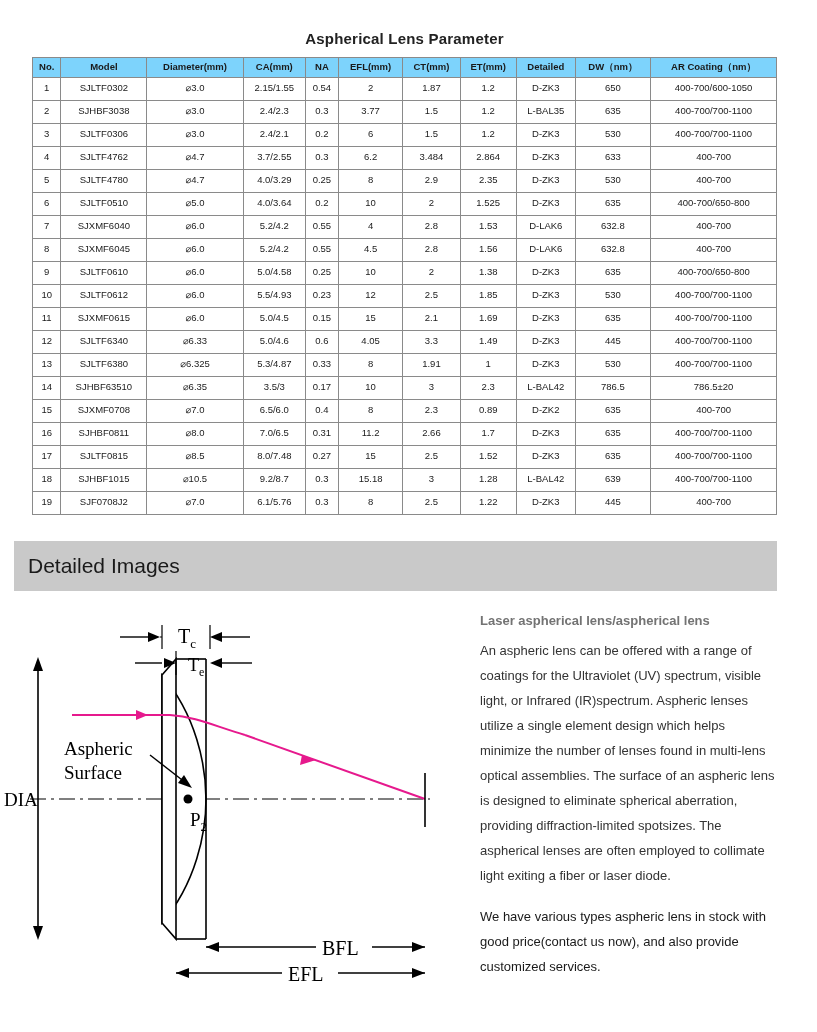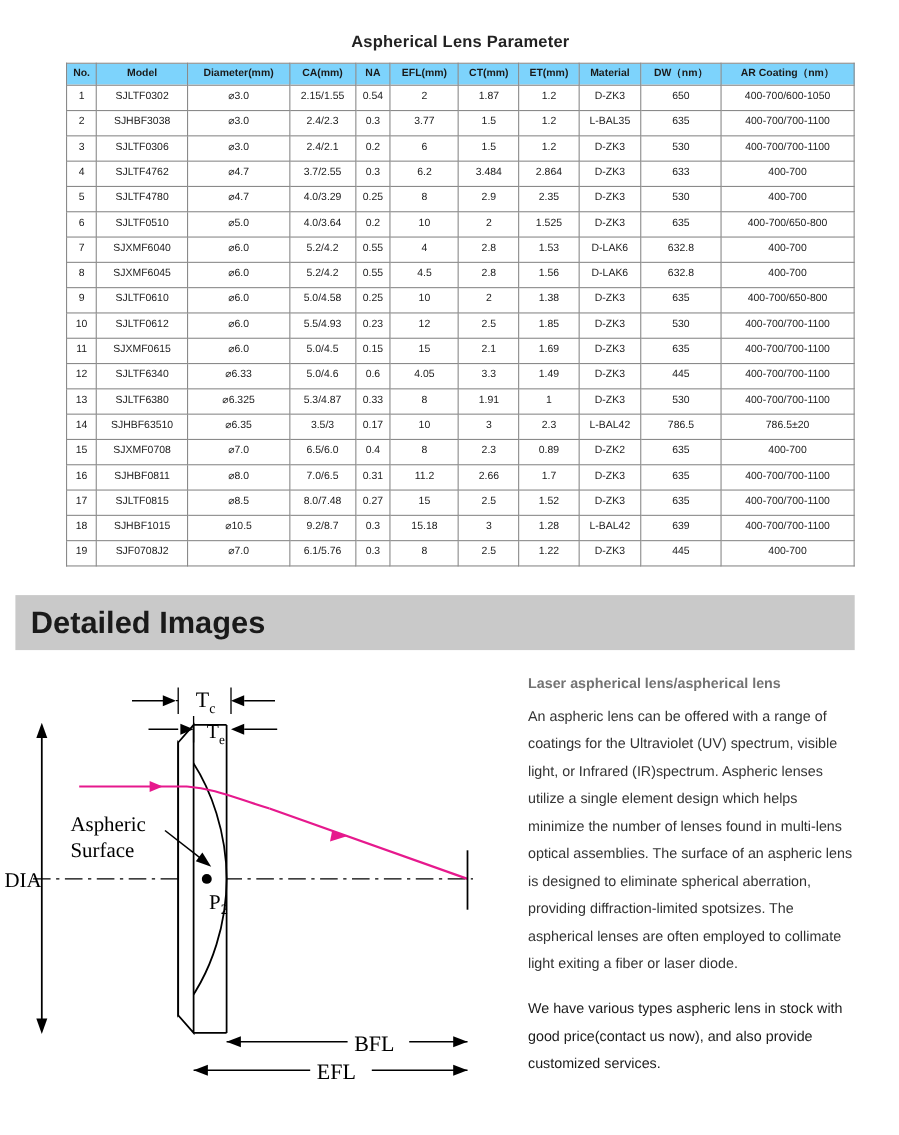--- a/index.html
+++ b/index.html
@@ -16,21 +16,21 @@
     overflow: hidden;
   }
   .page {
     width: 817px;
     height: 1032px;
     position: relative;
   }
 
   
   .table-section {
-    padding: 22px 40px 0 60px;
+    padding: 22px 40px 0 32px;
     border-radius: 17px;
   }
   .table-title {
     text-align: center;
     font-size: 15px;
     font-weight: bold;
     color: #222;
     margin: 8px 0 10px 0;
     letter-spacing: .2px;
   }
@@ -65,24 +65,24 @@
   .banner {
     margin-top: 26px;
     margin-left: 14px;
     margin-right: 40px;
     height: 50px;
     background: #c9c9c9;
     display: flex;
     align-items: center;
   }
   .banner-text {
-    font-size: 28px;
+    font-size: 21px;
     color: #1a1a1a;
     padding-left: 14px;
-    font-weight: bold;
+    font-weight: normal;
   }
 
   
   .content {
     display: flex;
     margin-top: 14px;
     padding-left: 0;
     padding-right: 40px;
   }
   .diagram-col {
@@ -135,21 +135,21 @@
       <thead>
         <tr id="header-row">
             <th>No.</th>
             <th>Model</th>
             <th>Diameter(mm)</th>
             <th>CA(mm)</th>
             <th>NA</th>
             <th>EFL(mm)</th>
             <th>CT(mm)</th>
             <th>ET(mm)</th>
-            <th>Material</th>
+            <th>Detailed</th>
             <th>DW（nm）</th>
             <th>AR Coating（nm）</th>
           </tr>
       </thead>
       <tbody id="table-body">
           <tr>
             <td>1</td>
             <td class="model">SJLTF0302</td>
             <td>⌀3.0</td>
             <td>2.15/1.55</td>

